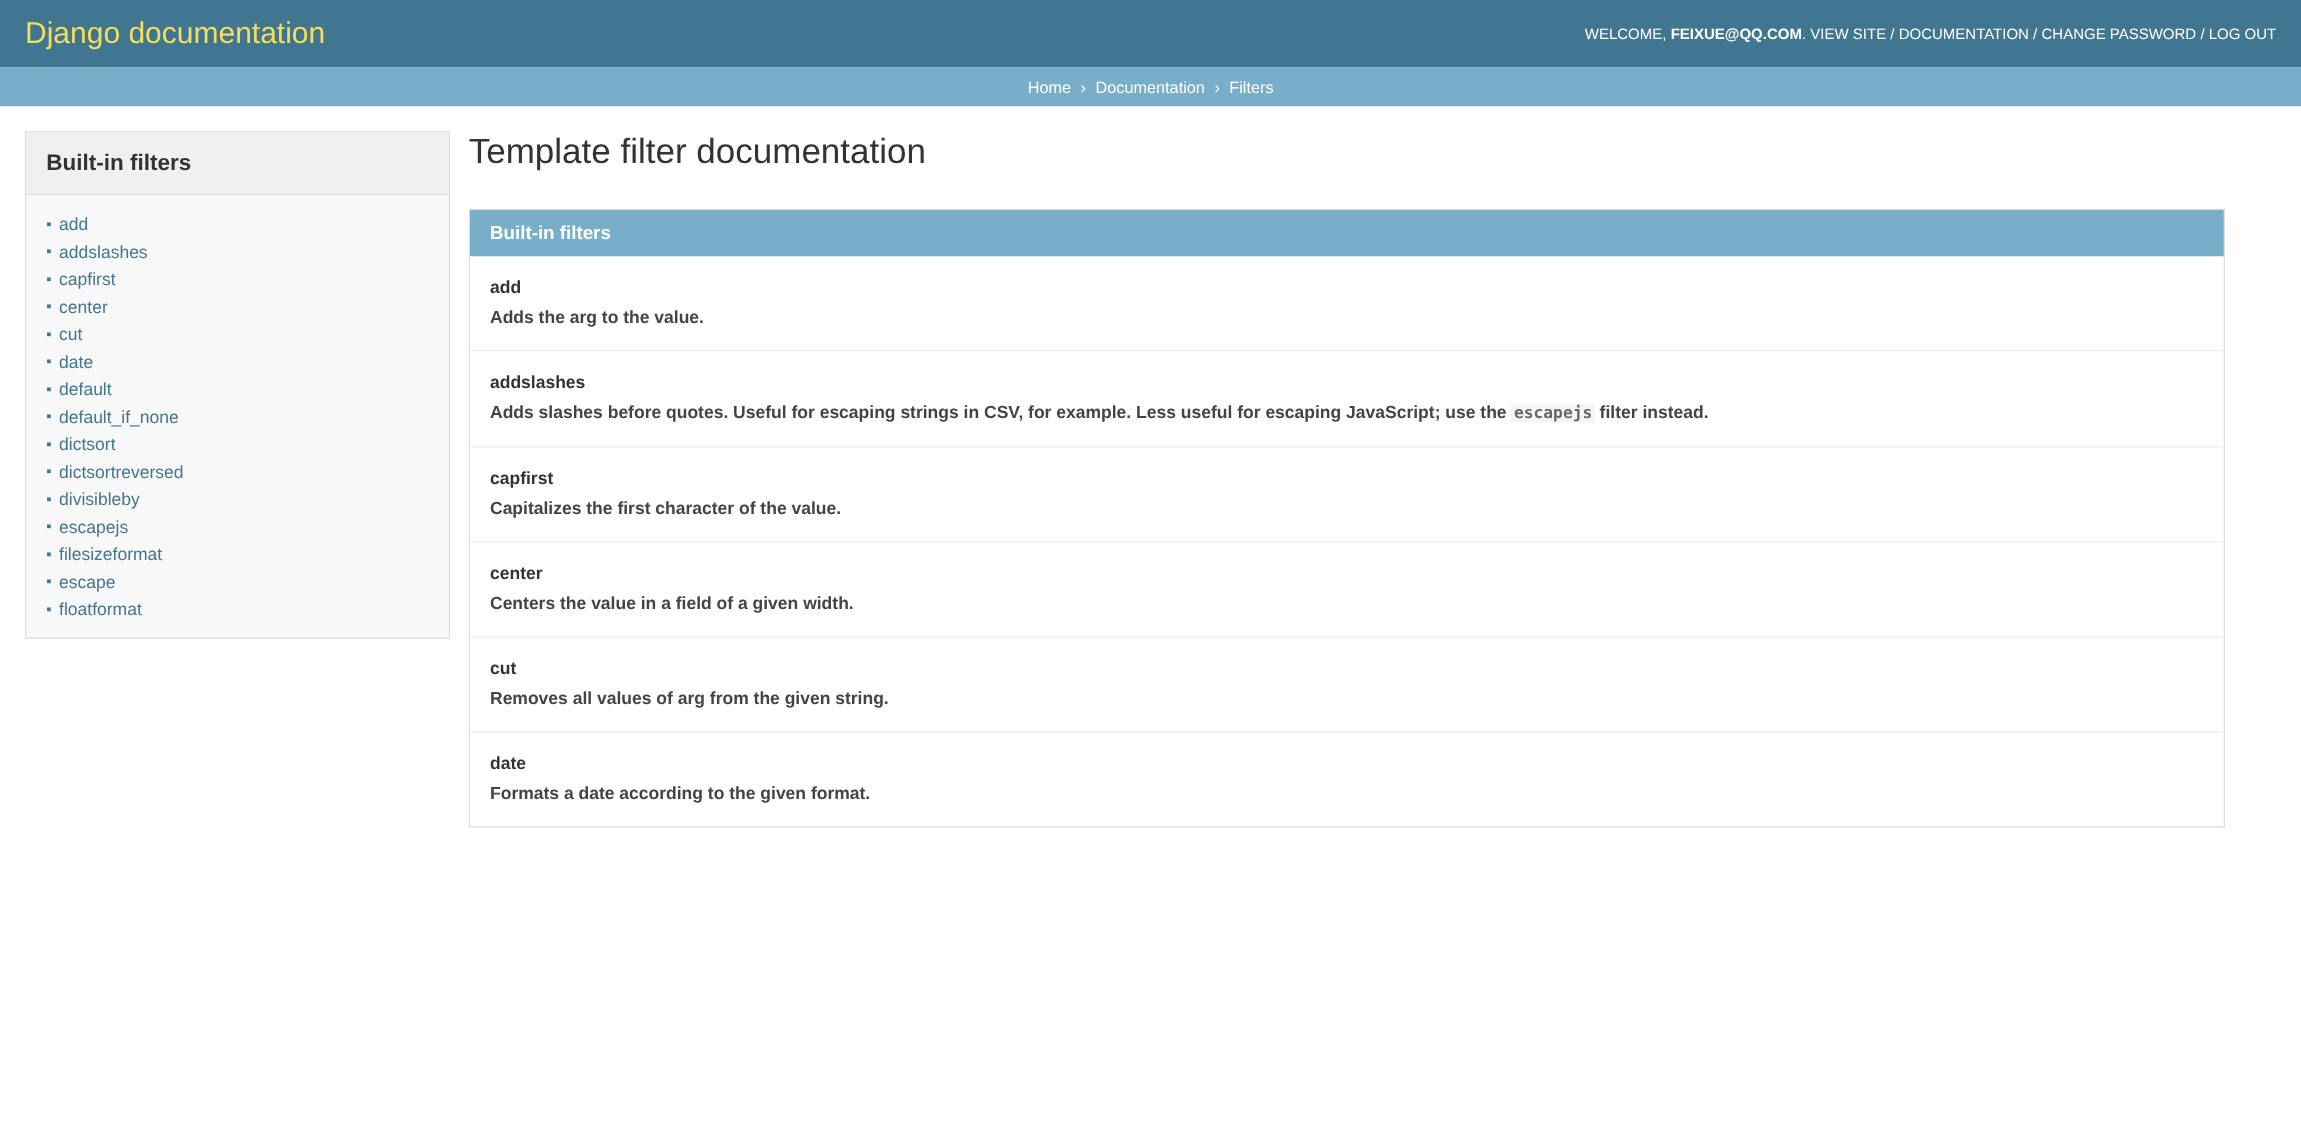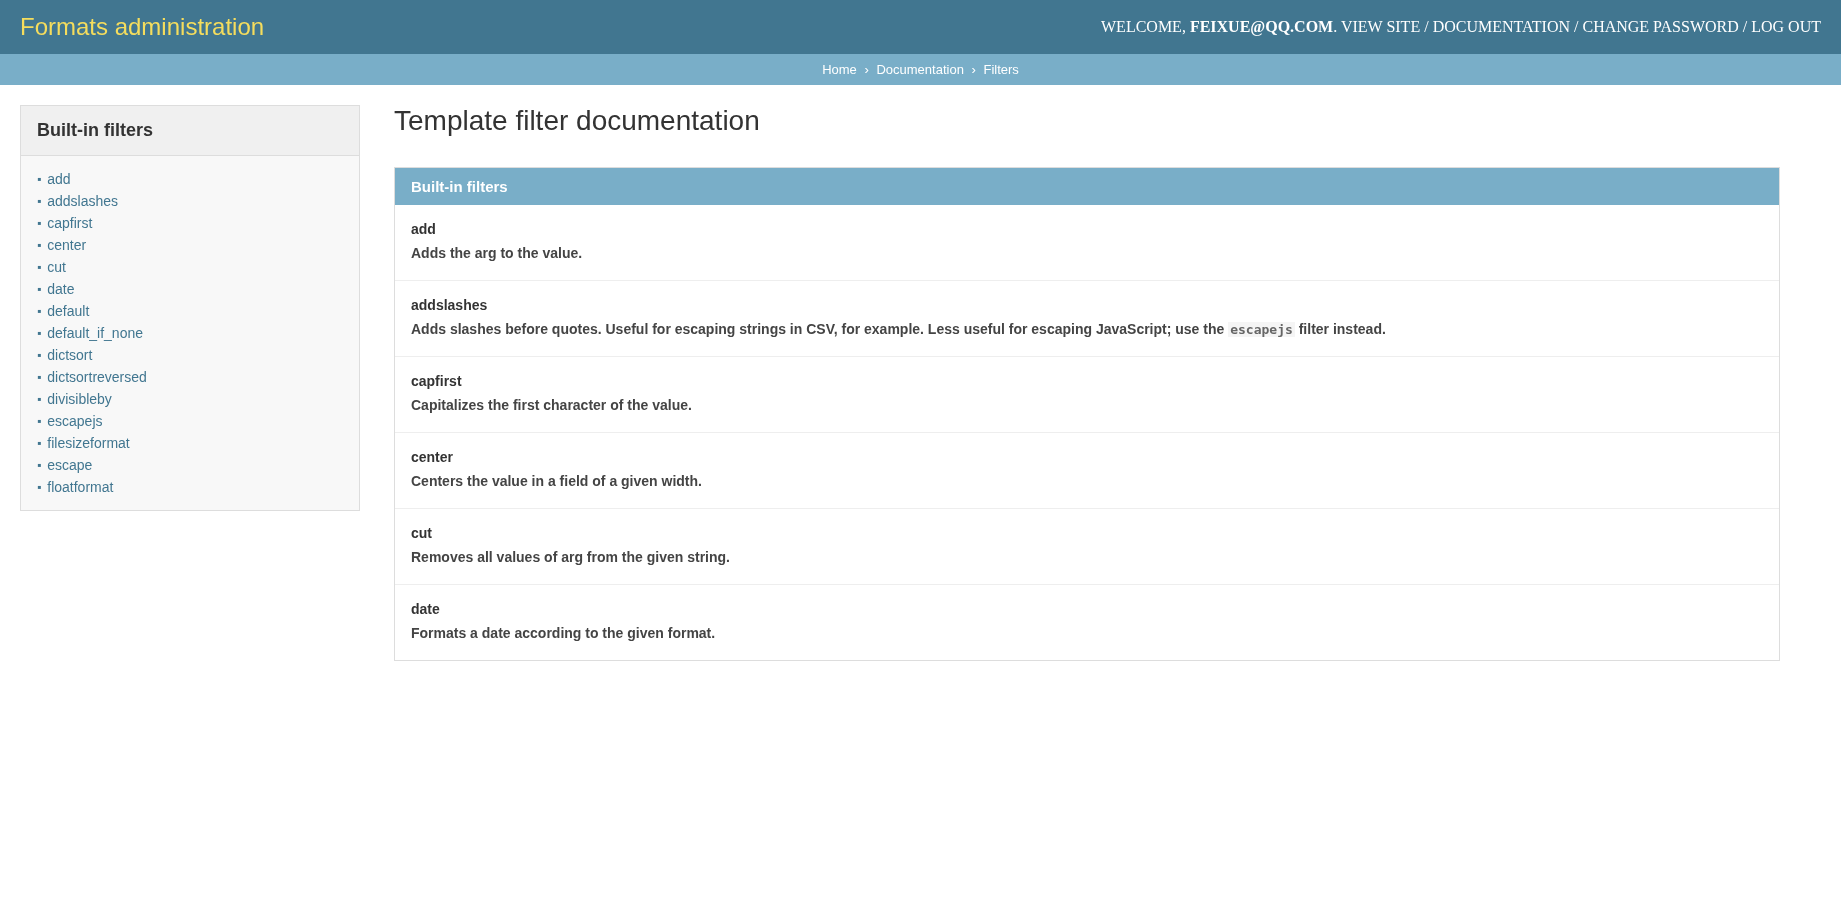--- a/index.html
+++ b/index.html
@@ -14,22 +14,21 @@
       justify-content: space-between;
       min-height: 54px;
     }
     #branding h1 {
       font-size: 24px;
       font-weight: normal;
       color: #f5dd5d;
     }
     #user-tools {
       color: #fff;
-      font-size: 16px;
-      font-family: Liberation Serif, serif;
+      font-size: 12px;
     }
     #user-tools a {
       color: #fff;
       text-decoration: none;
     }
     #user-tools strong { color: #fff; font-weight: bold; }
 
     
     #breadcrumbs {
       background: #79aec8;
@@ -41,21 +40,21 @@
     #breadcrumbs a {
       color: #fff;
       text-decoration: none;
     }
     #breadcrumbs .separator { margin: 0 4px; }
 
     
     #content-main {
       display: flex;
       padding: 20px;
-      gap: 34px;
+      gap: 15px;
       max-width: 1800px;
     }
 
     
     #sidebar {
       width: 340px;
       flex-shrink: 0;
     }
     .sidebar-box {
       border: 1px solid #ddd;
@@ -141,21 +140,21 @@
 
     .filters-section {
       border: 1px solid #ddd;
     }
   </style>
 </head>
 <body>
 
 <div id="header">
   <div id="branding">
-    <h1>Formats administration</h1>
+    <h1>Django documentation</h1>
   </div>
   <div id="user-tools">
     <span>WELCOME,</span>
     <strong>FEIXUE@QQ.COM</strong>.
     <a href="#">VIEW SITE</a> /
     <a href="#">DOCUMENTATION</a> /
     <a href="#">CHANGE PASSWORD</a> /
     <a href="#">LOG OUT</a>
   </div>
 </div>

